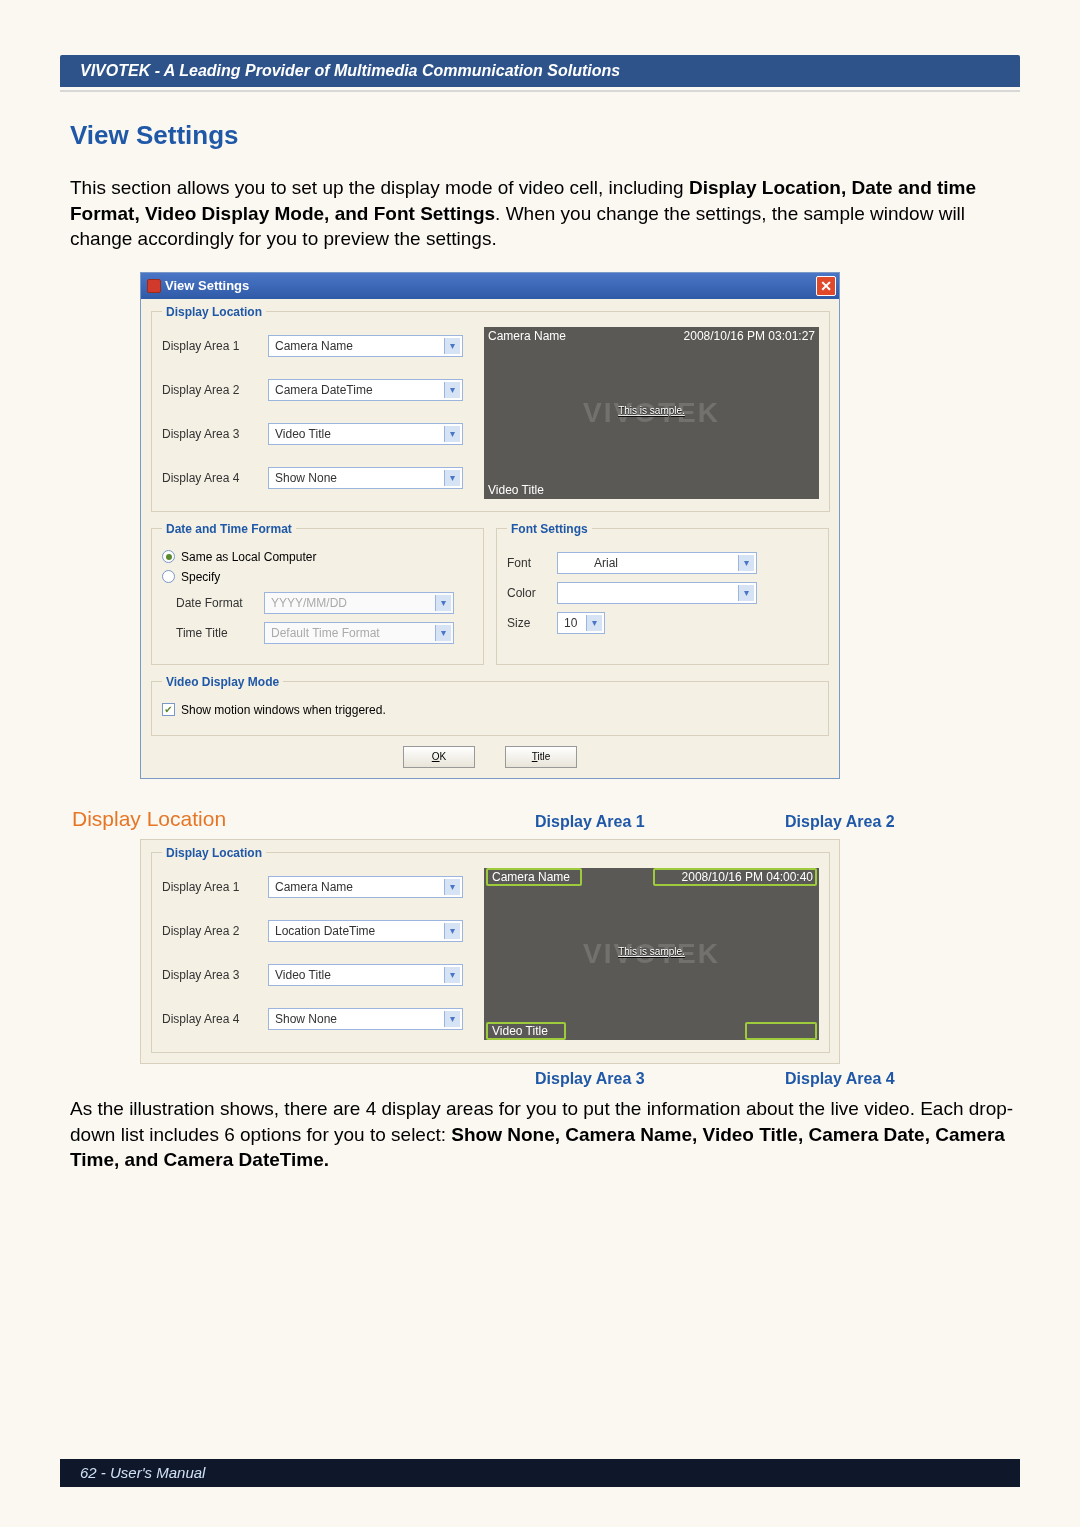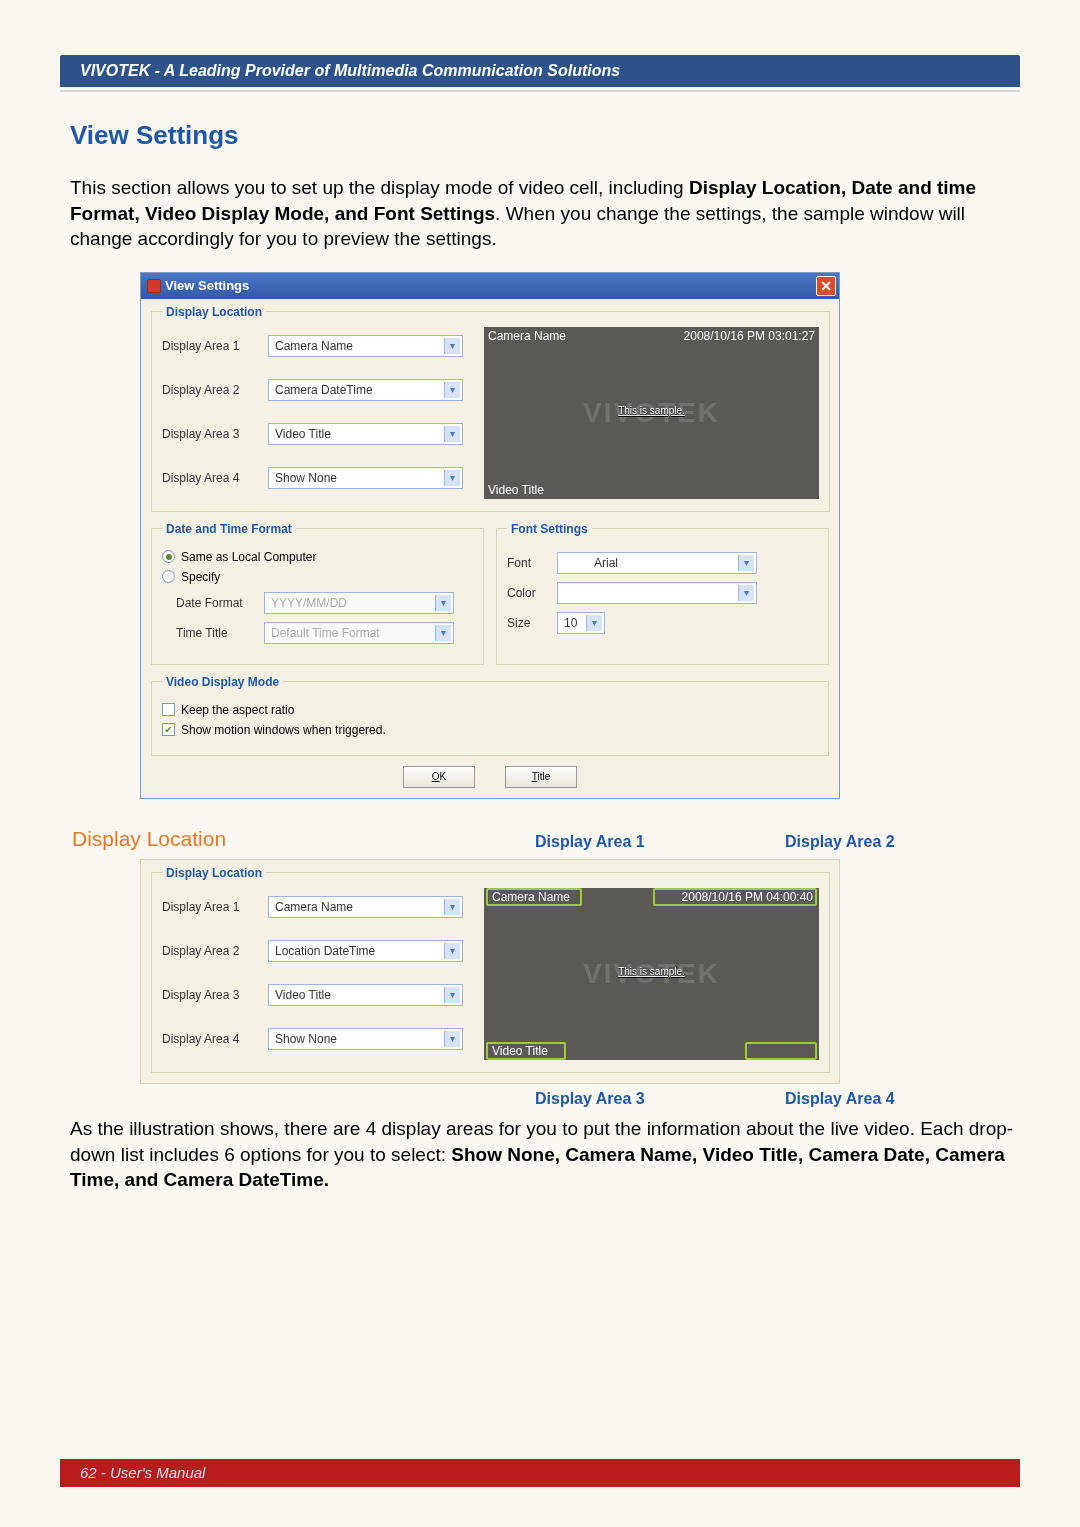--- a/index.html
+++ b/index.html
@@ -223,21 +223,21 @@
     font-size: 19px;
     line-height: 1.35;
     margin-top: 30px;
   }
   .footer {
     position: absolute;
     bottom: 40px;
     left: 60px;
     right: 60px;
     height: 28px;
-    background: #b91c1c;
+    background: #0f172a;
     color: #d0e0f5;
     font-style: italic;
     font-size: 15px;
     line-height: 28px;
     padding-left: 20px;
   }
   .red-icon {
     width:14px;height:14px;background:#d13a2a;border:1px solid #9a2a1c;border-radius:2px;
   }
 </style>
@@ -356,24 +356,20 @@
                   <span>10</span>
                   <span class="chev">▾</span>
                 </div>
             </div>
           </fieldset>
         </div>
 
         <fieldset>
           <legend>Video Display Mode</legend>
           <div class="chk-row">
-            <div class="chk"></div>
-            <span>Keep the aspect ratio</span>
-          </div>
-          <div class="chk-row">
             <div class="chk">✔</div>
             <span>Show motion windows when triggered.</span>
           </div>
         </fieldset>
 
         <div class="btns">
           <div class="btn">
               <span>OK</span>
             </div>
           <div class="btn">

